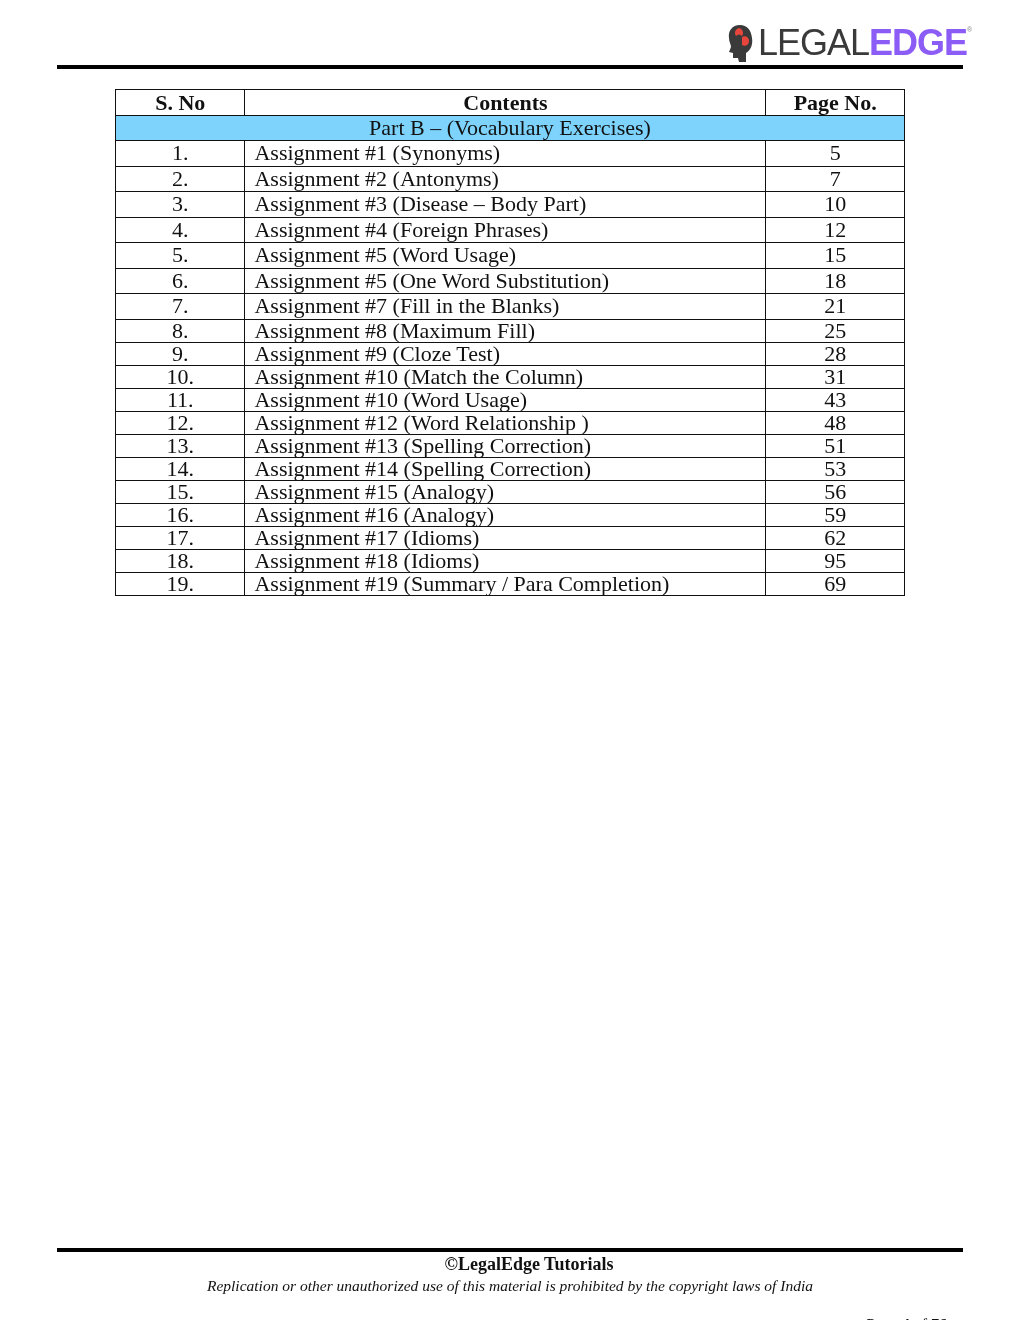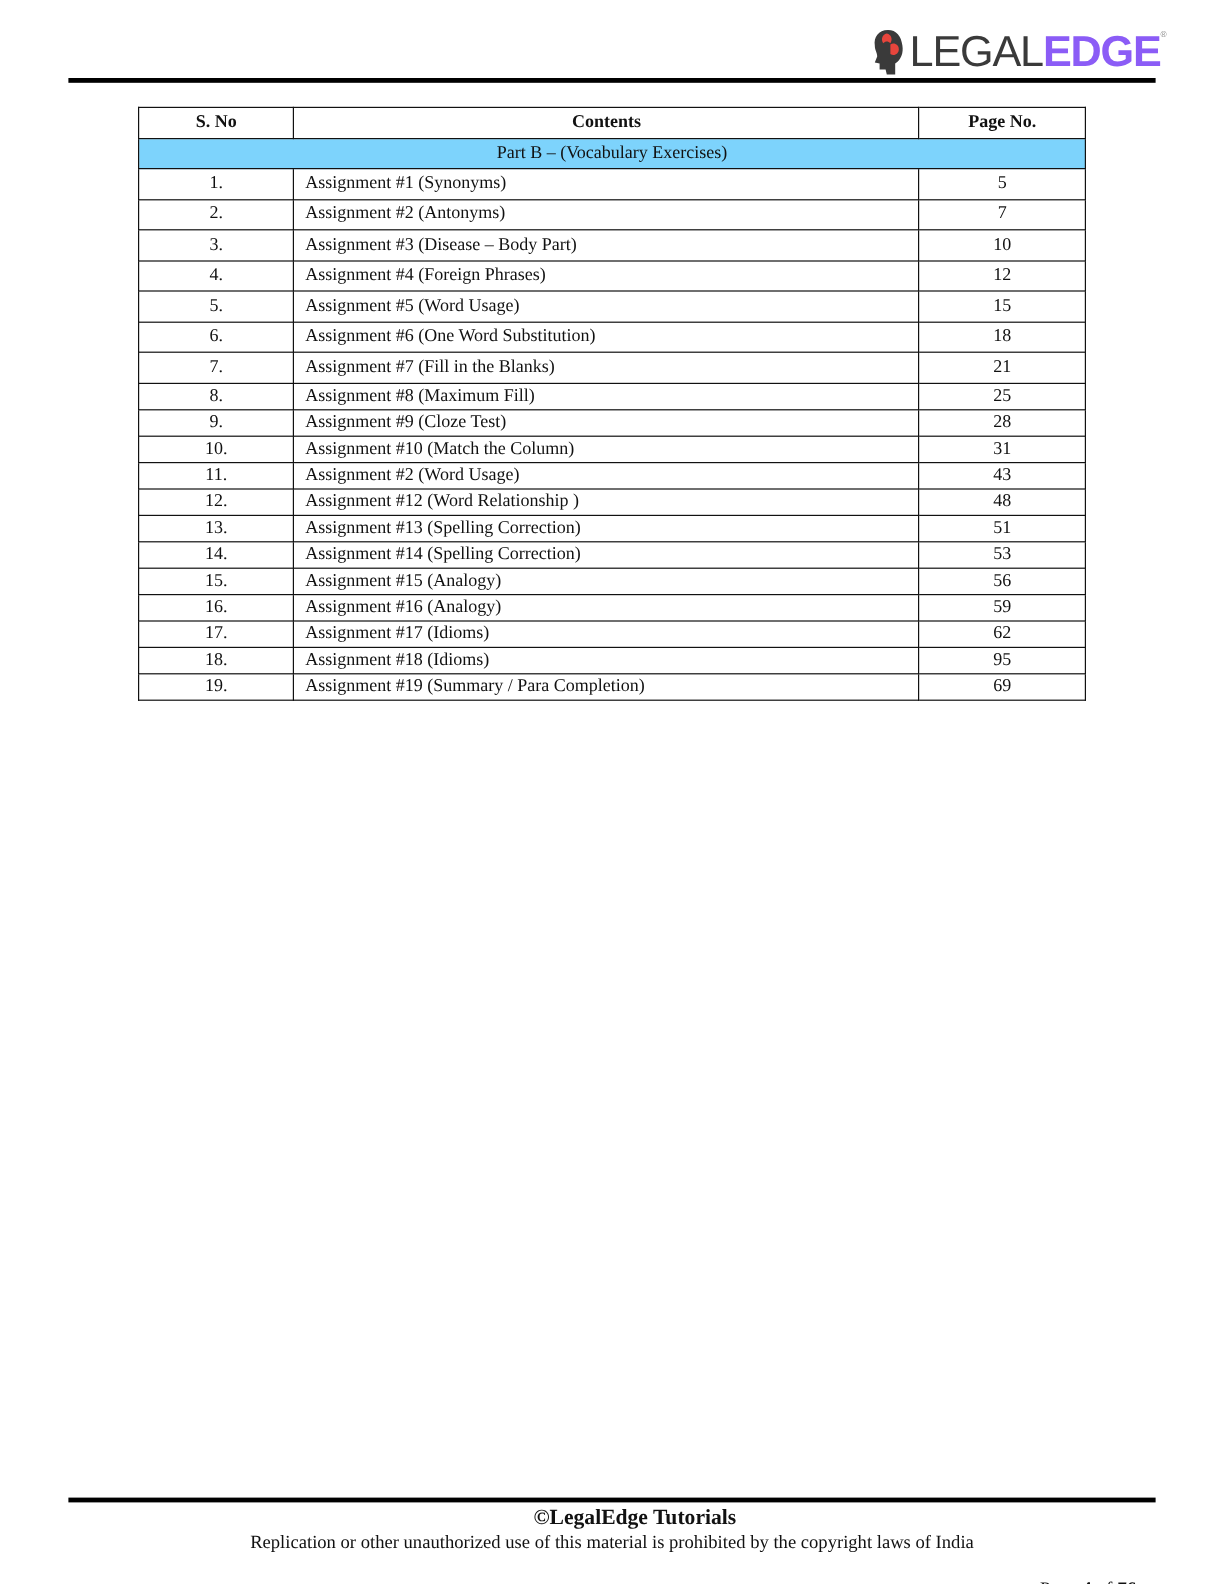--- a/index.html
+++ b/index.html
@@ -9,37 +9,37 @@
   .logo { position: absolute; left: 726px; top: 22px; height: 42px; display: flex; align-items: center; }
   .logo-mark { width: 28px; height: 40px; position: relative; margin-right: 4px; }
   .logo-text { font-family: "Liberation Sans", sans-serif; font-size: 36px; letter-spacing: -1px; line-height: 1; }
   .logo-text .legal { color: #3a3a3a; font-weight: normal; }
   .logo-text .edge { color: #8b5cf6; font-weight: bold; }
   .logo-reg { font-family: "Liberation Sans", sans-serif; font-size: 7px; color: #888; align-self: flex-start; margin-top: 4px; }
 
   .header-rule { position: absolute; left: 57px; top: 65px; width: 906px; height: 4px; background: #000; }
 
   table.toc { position: absolute; left: 115px; top: 89px; width: 790px; border-collapse: collapse;
-              font-family: "Liberation Serif", serif; font-size: 15px; }
+              font-family: "Liberation Serif", serif; font-size: 22px; }
   table.toc td, table.toc th { border: 1.5px solid #111; padding: 0; line-height: 1; }
   table.toc th { font-weight: bold; height: 25px; text-align: center; }
   table.toc .part-row td { background: #7dd3fc; height: 24px; text-align: center; }
   table.toc .tall td { height: 24.5px; }
   table.toc .short td { height: 21px; }
   .c-sno { width: 130px; text-align: center; }
   .c-title { width: 517px; text-align: left; padding-left: 9px !important; }
   .c-page { width: 139px; text-align: center; }
 
   .footer-rule { position: absolute; left: 57px; top: 1248px; width: 906px; height: 4px; background: #000; }
   .footer-copy { position: absolute; left: 0; width: 1058px; top: 1254px; text-align: center;
                  font-family: "Liberation Serif", serif; font-weight: bold; font-size: 18px; }
   .footer-page { position: absolute; right: 73px; top: 1316px; font-family: "Liberation Serif", serif; font-size: 16px; }
   .footer-page b { font-weight: bold; }
   .footer-note { position: absolute; left: 0; width: 1020px; top: 1277px; text-align: center;
-                 font-family: "Liberation Serif", serif; font-size: 15.5px; }
+                 font-family: "Liberation Serif", serif; font-style: italic; font-size: 15.5px; }
 </style>
 </head>
 <body>
 
 <div class="logo">
   <div class="logo-mark">
     <svg width="28" height="40" viewBox="0 0 28 40">
       <path d="M14 2 C6 2 2 8 3 15 C3 19 5 21 5 24 L3 29 L7 30 L7 35 L12 35 L13 39 L20 39 L20 30 C25 27 27 21 26 15 C25 7 21 2 14 2 Z" fill="#3a3a3a"></path>
       <path d="M13 5 C9 6 8 10 10 13 C12 11 14 11 16 13 C18 10 17 6 13 5 Z" fill="#e8453c"></path>
       <path d="M16 14 C19 12 23 14 23 18 C23 22 19 24 16 22 Z" fill="#e8453c"></path>
@@ -83,21 +83,21 @@
         <td class="c-title">Assignment #4 (Foreign Phrases)</td>
         <td class="c-page">12</td>
       </tr>
       <tr class="tall">
         <td class="c-sno">5.</td>
         <td class="c-title">Assignment #5 (Word Usage)</td>
         <td class="c-page">15</td>
       </tr>
       <tr class="tall">
         <td class="c-sno">6.</td>
-        <td class="c-title">Assignment #6 (One Word Substitution)</td>
+        <td class="c-title">Assignment #5 (One Word Substitution)</td>
         <td class="c-page">18</td>
       </tr>
       <tr class="tall">
         <td class="c-sno">7.</td>
         <td class="c-title">Assignment #7 (Fill in the Blanks)</td>
         <td class="c-page">21</td>
       </tr>
       <tr class="short">
         <td class="c-sno">8.</td>
         <td class="c-title">Assignment #8 (Maximum Fill)</td>
@@ -108,21 +108,21 @@
         <td class="c-title">Assignment #9 (Cloze Test)</td>
         <td class="c-page">28</td>
       </tr>
       <tr class="short">
         <td class="c-sno">10.</td>
         <td class="c-title">Assignment #10 (Match the Column)</td>
         <td class="c-page">31</td>
       </tr>
       <tr class="short">
         <td class="c-sno">11.</td>
-        <td class="c-title">Assignment #2 (Word Usage)</td>
+        <td class="c-title">Assignment #10 (Word Usage)</td>
         <td class="c-page">43</td>
       </tr>
       <tr class="short">
         <td class="c-sno">12.</td>
         <td class="c-title">Assignment #12 (Word Relationship )</td>
         <td class="c-page">48</td>
       </tr>
       <tr class="short">
         <td class="c-sno">13.</td>
         <td class="c-title">Assignment #13 (Spelling Correction)</td>

